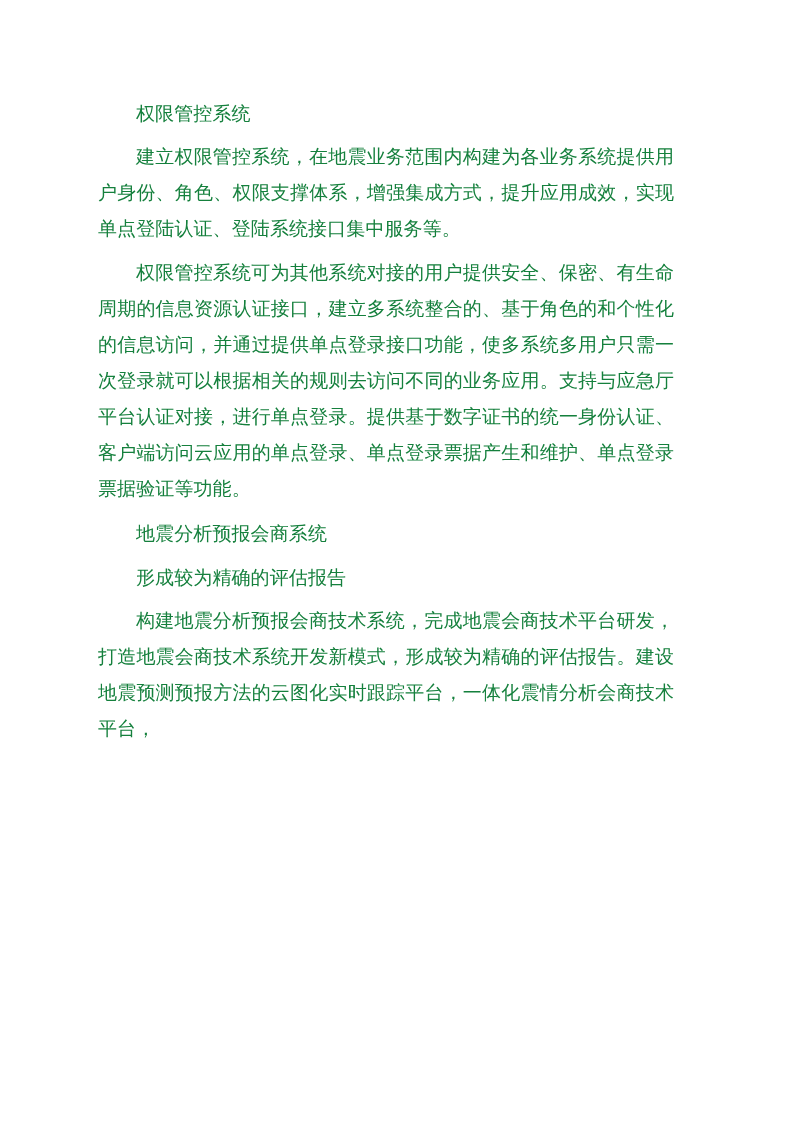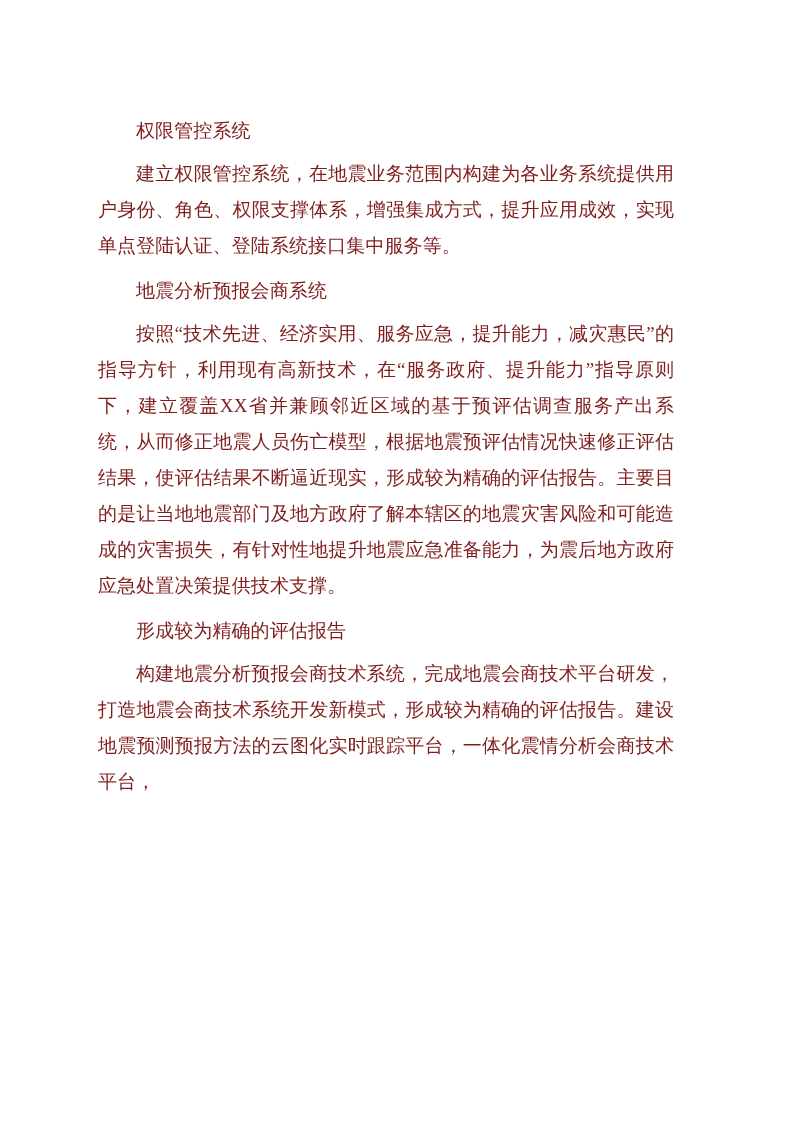--- a/index.html
+++ b/index.html
@@ -1,24 +1,24 @@
 <!DOCTYPE html>
 <html><head>
 <meta charset="utf-8">
 <style>
   html, body { margin: 0; padding: 0; background: #ffffff; }
   body { width: 793px; height: 1122px; overflow: hidden; position: relative; }
   .page {
     position: absolute;
     left: 98px;
-    top: 112px;
+    top: 95px;
     width: 576px;
     font-family: "DejaVu Serif", "Liberation Serif", serif;
     font-size: 19px;
-    color: #7f1d1d;
+    color: #15803d;
     line-height: 36px;
     letter-spacing: 0.1px;
   }
   .heading {
     margin: 0 0 8px 0;
     text-indent: 38px;
     font-weight: normal;
     font-size: 19px;
     line-height: 36px;
   }
@@ -31,25 +31,25 @@
   }
 </style>
 </head>
 <body>
 
 <div class="page">
 
   <section>
     <h2 class="heading">权限管控系统</h2>
     <p class="para">建立权限管控系统，在地震业务范围内构建为各业务系统提供用户身份、角色、权限支撑体系，增强集成方式，提升应用成效，实现单点登陆认证、登陆系统接口集中服务等。</p>
+    <p class="para">权限管控系统可为其他系统对接的用户提供安全、保密、有生命周期的信息资源认证接口，建立多系统整合的、基于角色的和个性化的信息访问，并通过提供单点登录接口功能，使多系统多用户只需一次登录就可以根据相关的规则去访问不同的业务应用。支持与应急厅平台认证对接，进行单点登录。提供基于数字证书的统一身份认证、客户端访问云应用的单点登录、单点登录票据产生和维护、单点登录票据验证等功能。</p>
   </section>
 
   <section>
     <h2 class="heading">地震分析预报会商系统</h2>
-    <p class="para">按照“技术先进、经济实用、服务应急，提升能力，减灾惠民”的指导方针，利用现有高新技术，在“服务政府、提升能力”指导原则下，建立覆盖XX省并兼顾邻近区域的基于预评估调查服务产出系统，从而修正地震人员伤亡模型，根据地震预评估情况快速修正评估结果，使评估结果不断逼近现实，形成较为精确的评估报告。主要目的是让当地地震部门及地方政府了解本辖区的地震灾害风险和可能造成的灾害损失，有针对性地提升地震应急准备能力，为震后地方政府应急处置决策提供技术支撑。</p>
   </section>
 
   <section>
     <h2 class="heading">形成较为精确的评估报告</h2>
     <p class="para">构建地震分析预报会商技术系统，完成地震会商技术平台研发，打造地震会商技术系统开发新模式，形成较为精确的评估报告。建设地震预测预报方法的云图化实时跟踪平台，一体化震情分析会商技术平台，</p>
   </section>
 
 </div>
 
 </body></html>

